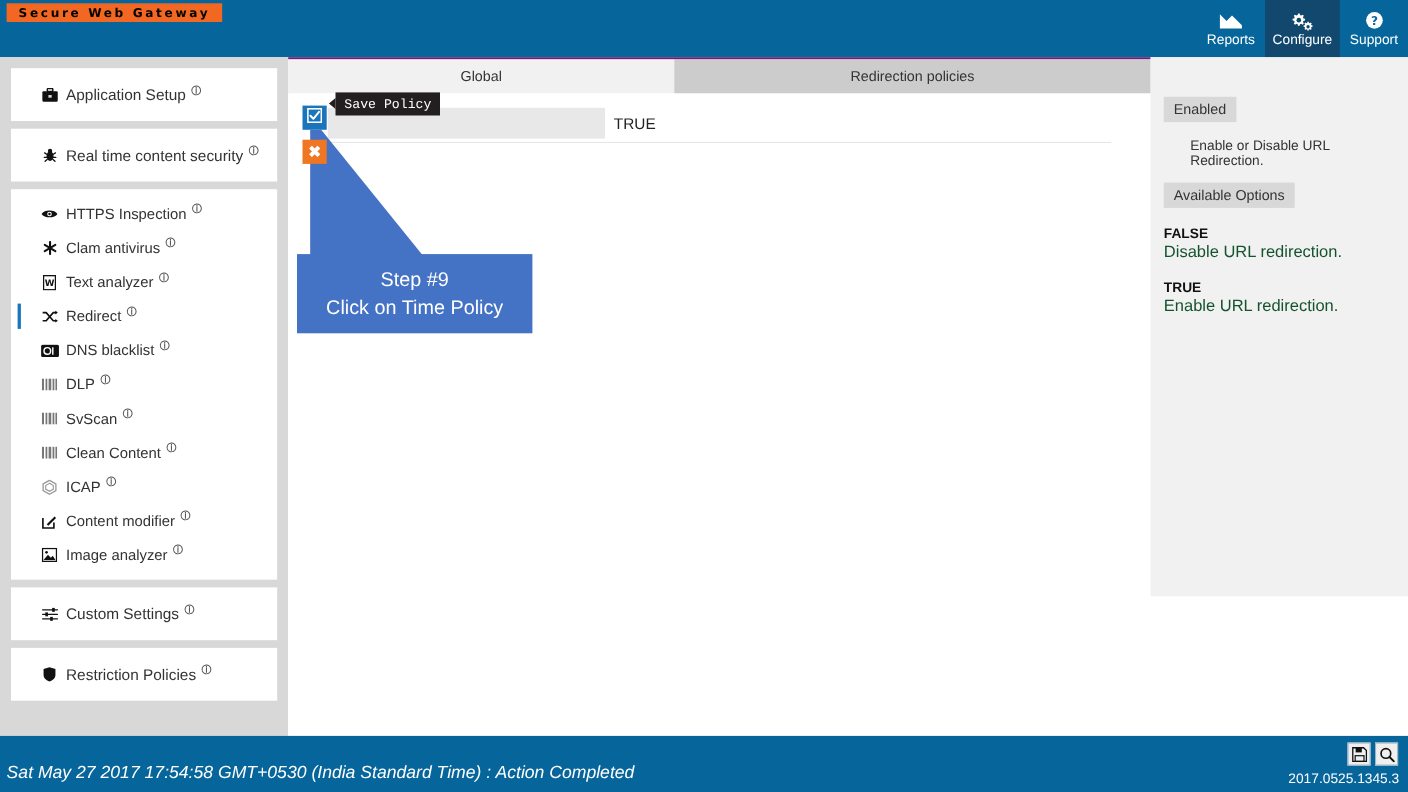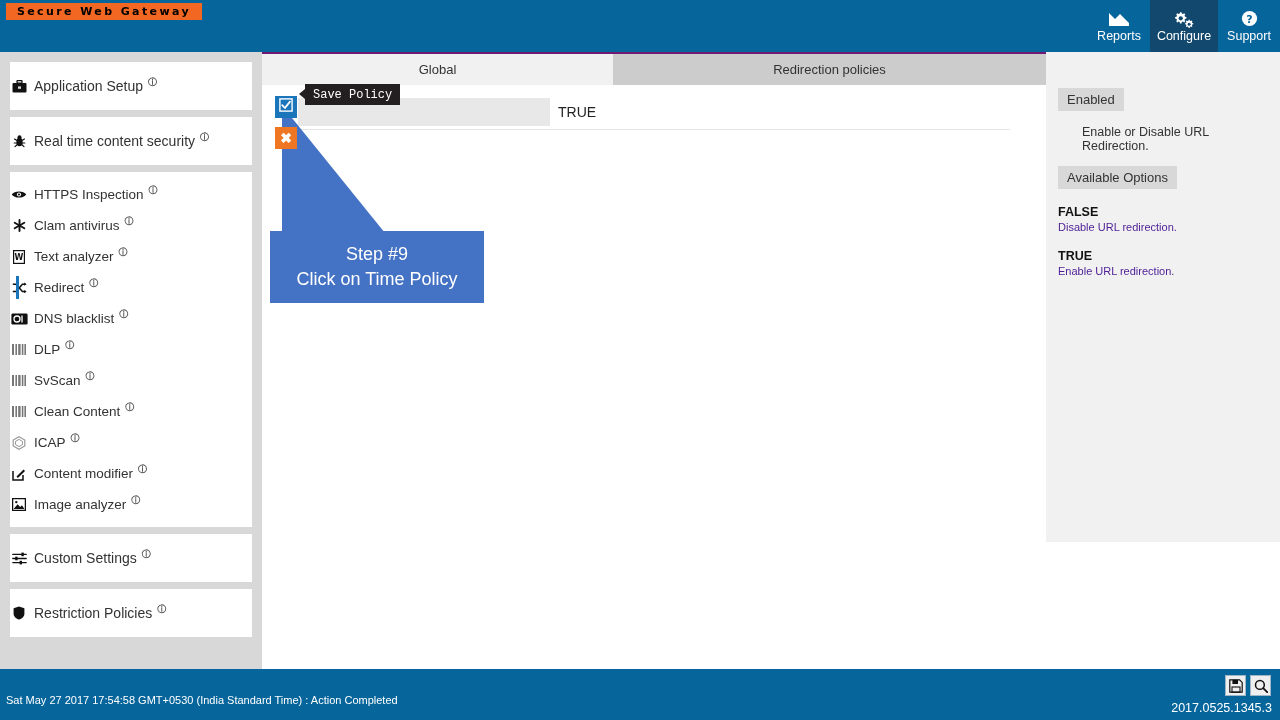--- a/index.html
+++ b/index.html
@@ -56,21 +56,21 @@
 
   
   .sidebar {
     position: absolute; left: 0; top: 52px;
     width: 262px; height: 617px;
     background: #D8D8D8; padding: 10px;
   }
   .side-group { background: #ffffff; margin-bottom: 7px; }
   .side-item {
     height: 31px; display: flex; align-items: center;
-    padding-left: 0; font-size: 13.5px; color: #333333;
+    padding-left: 26px; font-size: 13.5px; color: #333333;
     cursor: pointer; position: relative;
     font-family: "Liberation Sans", sans-serif;
   }
   .side-item.big { height: 48px; font-size: 14px; }
   .side-item.active::before {
     content: ""; position: absolute; left: 6px; top: 4px;
     width: 3px; height: 23px; background: #1B75BB;
   }
   .side-ico {
     width: 18px; margin-right: 6px; flex: none;
@@ -168,30 +168,30 @@
     padding: 36px 12px 0 12px;
   }
   .help-chip {
     display: inline-block; background: #D8D8D8;
     font-size: 13px; color: #333; padding: 4px 9px;
   }
   .help-desc {
     font-size: 12.5px; color: #333; margin-top: 14px; margin-bottom: 13px; margin-left: 24px;
   }
   .help-opt-name { font-size: 12.5px; font-weight: bold; color: #111; margin-top: 16px; }
-  .help-opt-desc { font-size: 11px; color: #4c1d95; margin-top: 2px; }
+  .help-opt-desc { font-size: 15px; color: #14532d; margin-top: 2px; }
 
   
   .statusbar {
     position: absolute; left: 0; top: 669px;
     width: 1280px; height: 51px; background: #06659B;
   }
   .status-text {
     position: absolute; left: 6px; top: 25px;
-    color: #ffffff; font-size: 11px;
+    color: #ffffff; font-size: 16px; font-style: italic;
   }
   .status-icons { position: absolute; right: 9px; top: 6px; display: flex; gap: 4px; }
   .sb-btn {
     width: 21px; height: 21px; background: #EFEFEF;
     border: 1px solid #9FB6C6;
     display: flex; align-items: center; justify-content: center;
     cursor: pointer;
   }
   .sb-btn svg { display: block; }
   .version {

